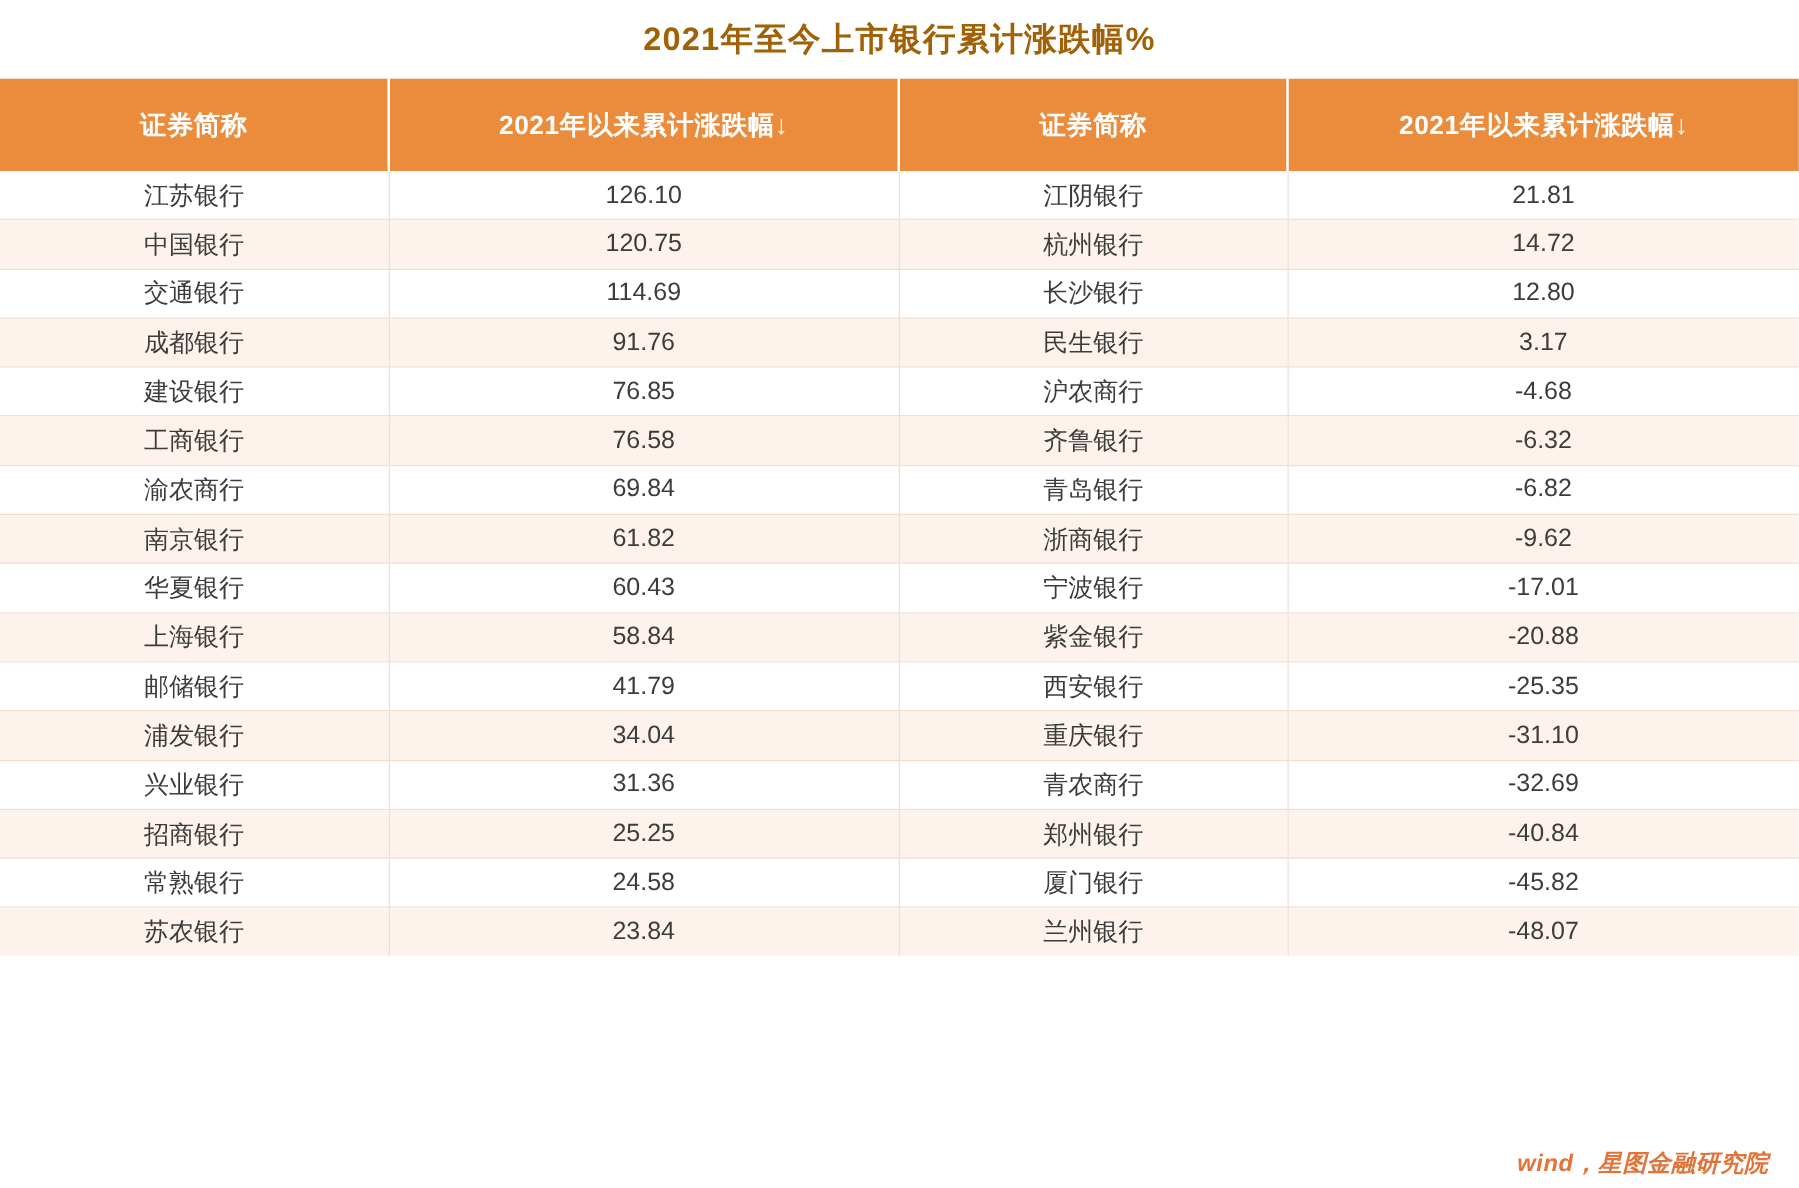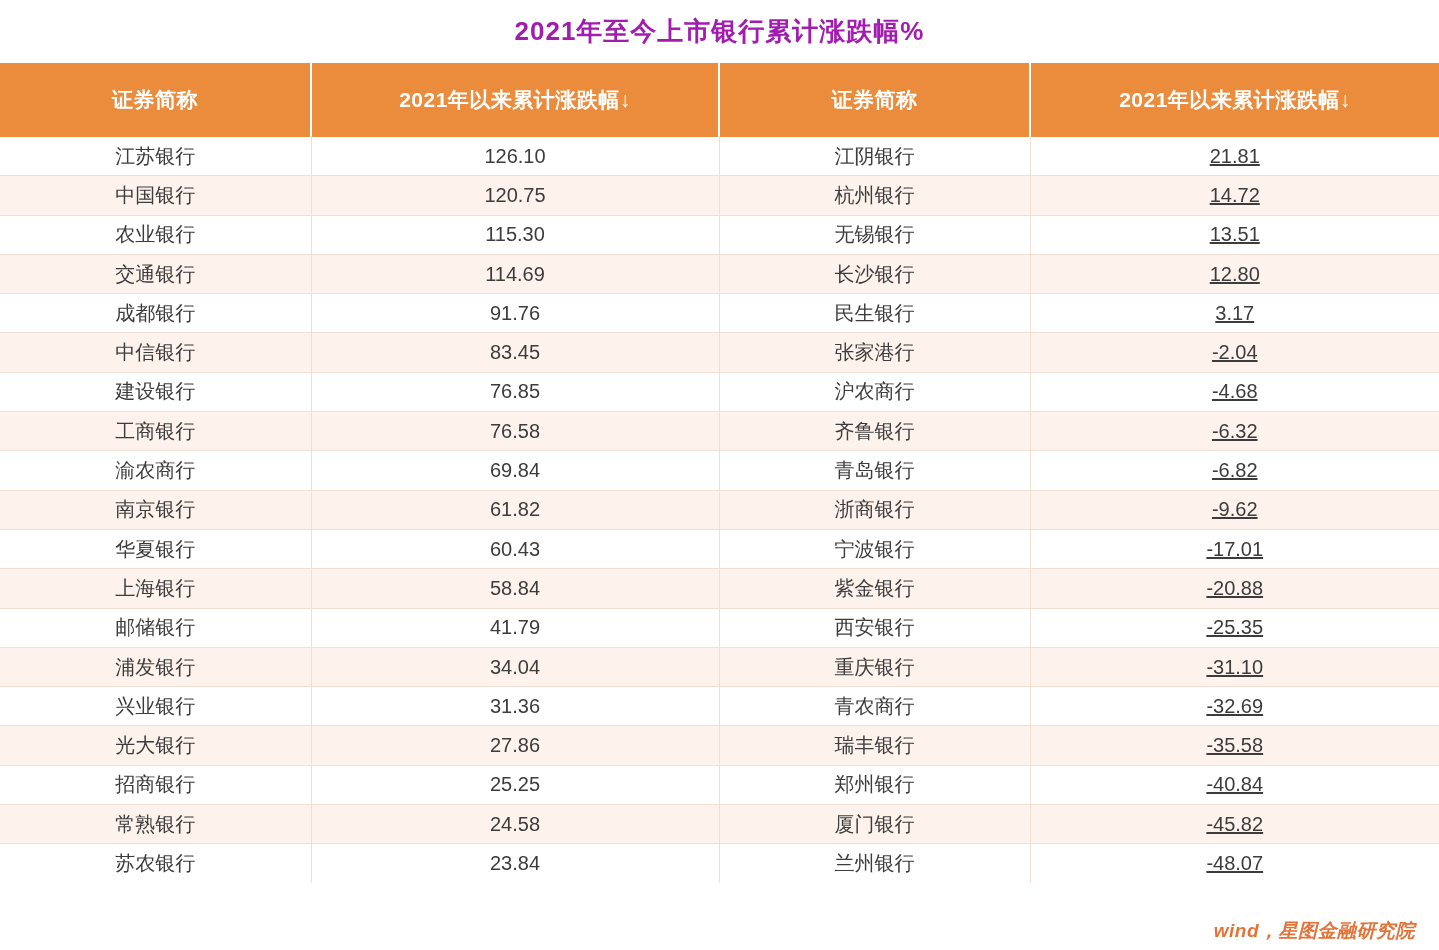--- a/index.html
+++ b/index.html
@@ -17,21 +17,21 @@
   .page {
     position: relative;
     width: 1439px;
     height: 950px;
     box-sizing: border-box;
   }
   .title {
     text-align: center;
     font-size: 26px;
     font-weight: bold;
-    color: #a21caf;
+    color: #a16207;
     letter-spacing: 1px;
     padding-top: 14px;
     padding-bottom: 14px;
   }
   table.data-table {
     border-collapse: collapse;
     width: 1439px;
     table-layout: fixed;
   }
   table.data-table col.c1 { width: 311px; }
@@ -54,21 +54,21 @@
   tbody td {
     height: 36.3px;
     text-align: center;
     font-size: 20px;
     color: #3c3c3c;
     border-bottom: 1px solid #f1dfd3;
     border-right: 1px solid #f1dfd3;
     overflow: hidden;
     white-space: nowrap;
   }
-  tbody td:last-child { border-right: none; text-decoration: underline; }
+  tbody td:last-child { border-right: none; }
   tbody tr:nth-child(odd) td { background: #ffffff; }
   tbody tr:nth-child(even) td { background: #fdf3ec; }
   tbody tr:last-child td { border-bottom: none; }
 
   .footer {
     position: absolute;
     right: 24px;
     bottom: 6px;
     font-size: 19px;
     font-weight: bold;
@@ -106,44 +106,32 @@
         <td>江阴银行</td>
         <td>21.81</td>
       </tr>
       <tr>
         <td>中国银行</td>
         <td>120.75</td>
         <td>杭州银行</td>
         <td>14.72</td>
       </tr>
       <tr>
-        <td>农业银行</td>
-        <td>115.30</td>
-        <td>无锡银行</td>
-        <td>13.51</td>
-      </tr>
-      <tr>
         <td>交通银行</td>
         <td>114.69</td>
         <td>长沙银行</td>
         <td>12.80</td>
       </tr>
       <tr>
         <td>成都银行</td>
         <td>91.76</td>
         <td>民生银行</td>
         <td>3.17</td>
       </tr>
       <tr>
-        <td>中信银行</td>
-        <td>83.45</td>
-        <td>张家港行</td>
-        <td>-2.04</td>
-      </tr>
-      <tr>
         <td>建设银行</td>
         <td>76.85</td>
         <td>沪农商行</td>
         <td>-4.68</td>
       </tr>
       <tr>
         <td>工商银行</td>
         <td>76.58</td>
         <td>齐鲁银行</td>
         <td>-6.32</td>
@@ -184,26 +172,20 @@
         <td>重庆银行</td>
         <td>-31.10</td>
       </tr>
       <tr>
         <td>兴业银行</td>
         <td>31.36</td>
         <td>青农商行</td>
         <td>-32.69</td>
       </tr>
       <tr>
-        <td>光大银行</td>
-        <td>27.86</td>
-        <td>瑞丰银行</td>
-        <td>-35.58</td>
-      </tr>
-      <tr>
         <td>招商银行</td>
         <td>25.25</td>
         <td>郑州银行</td>
         <td>-40.84</td>
       </tr>
       <tr>
         <td>常熟银行</td>
         <td>24.58</td>
         <td>厦门银行</td>
         <td>-45.82</td>

